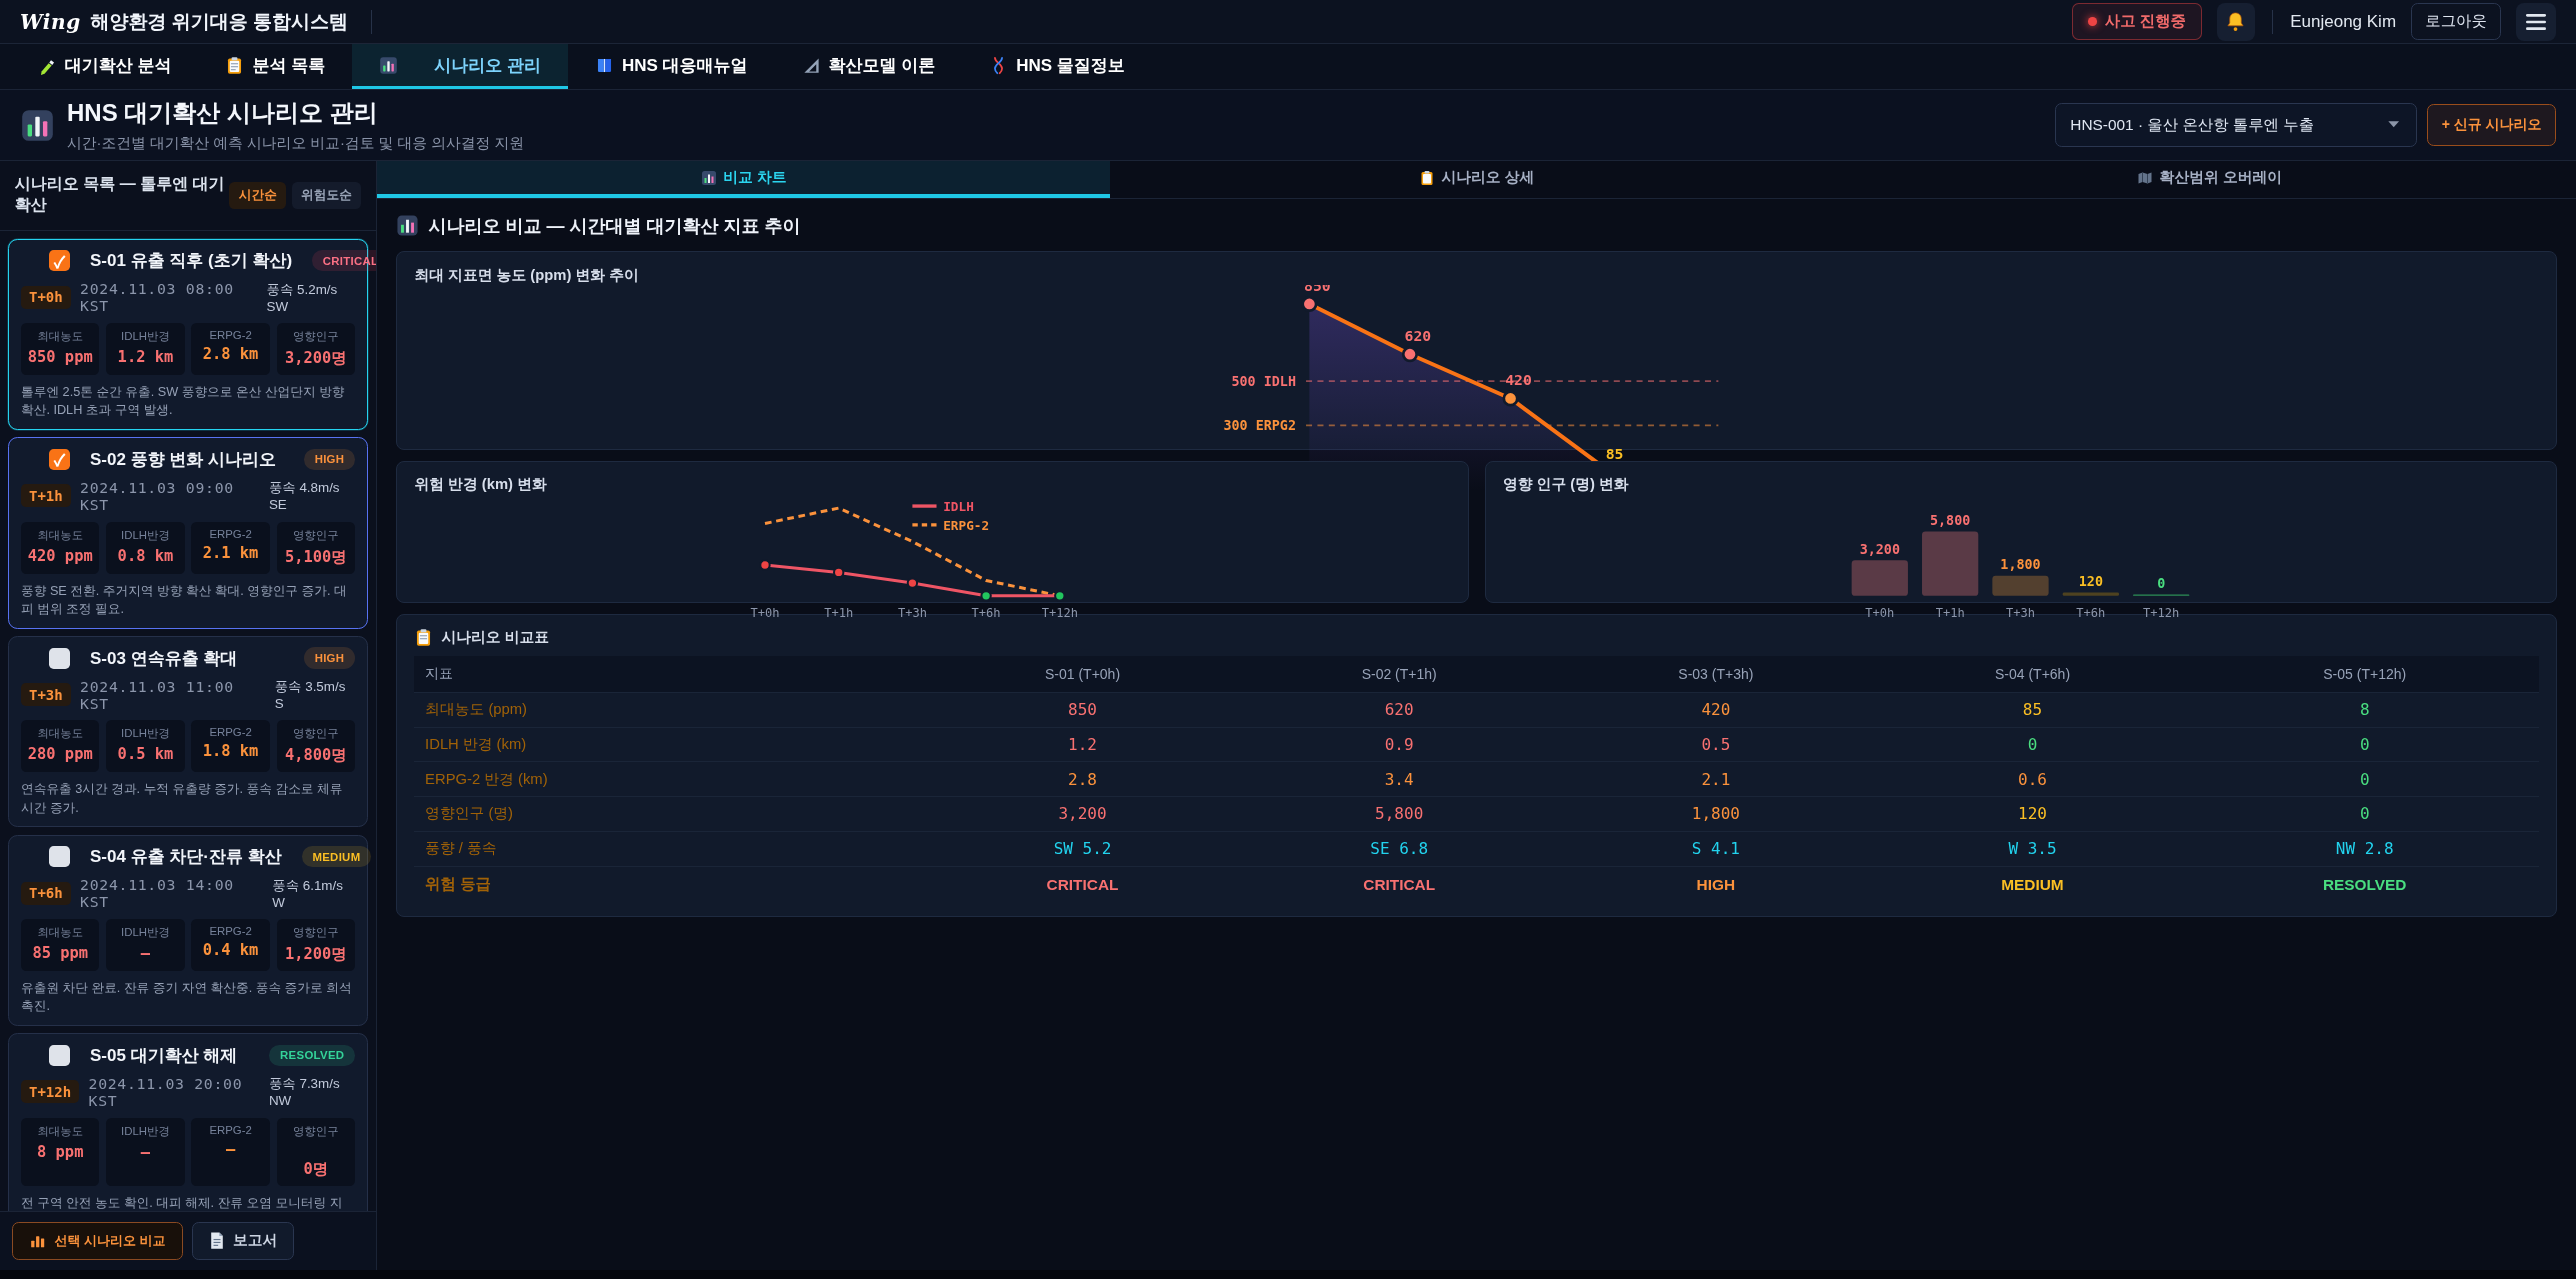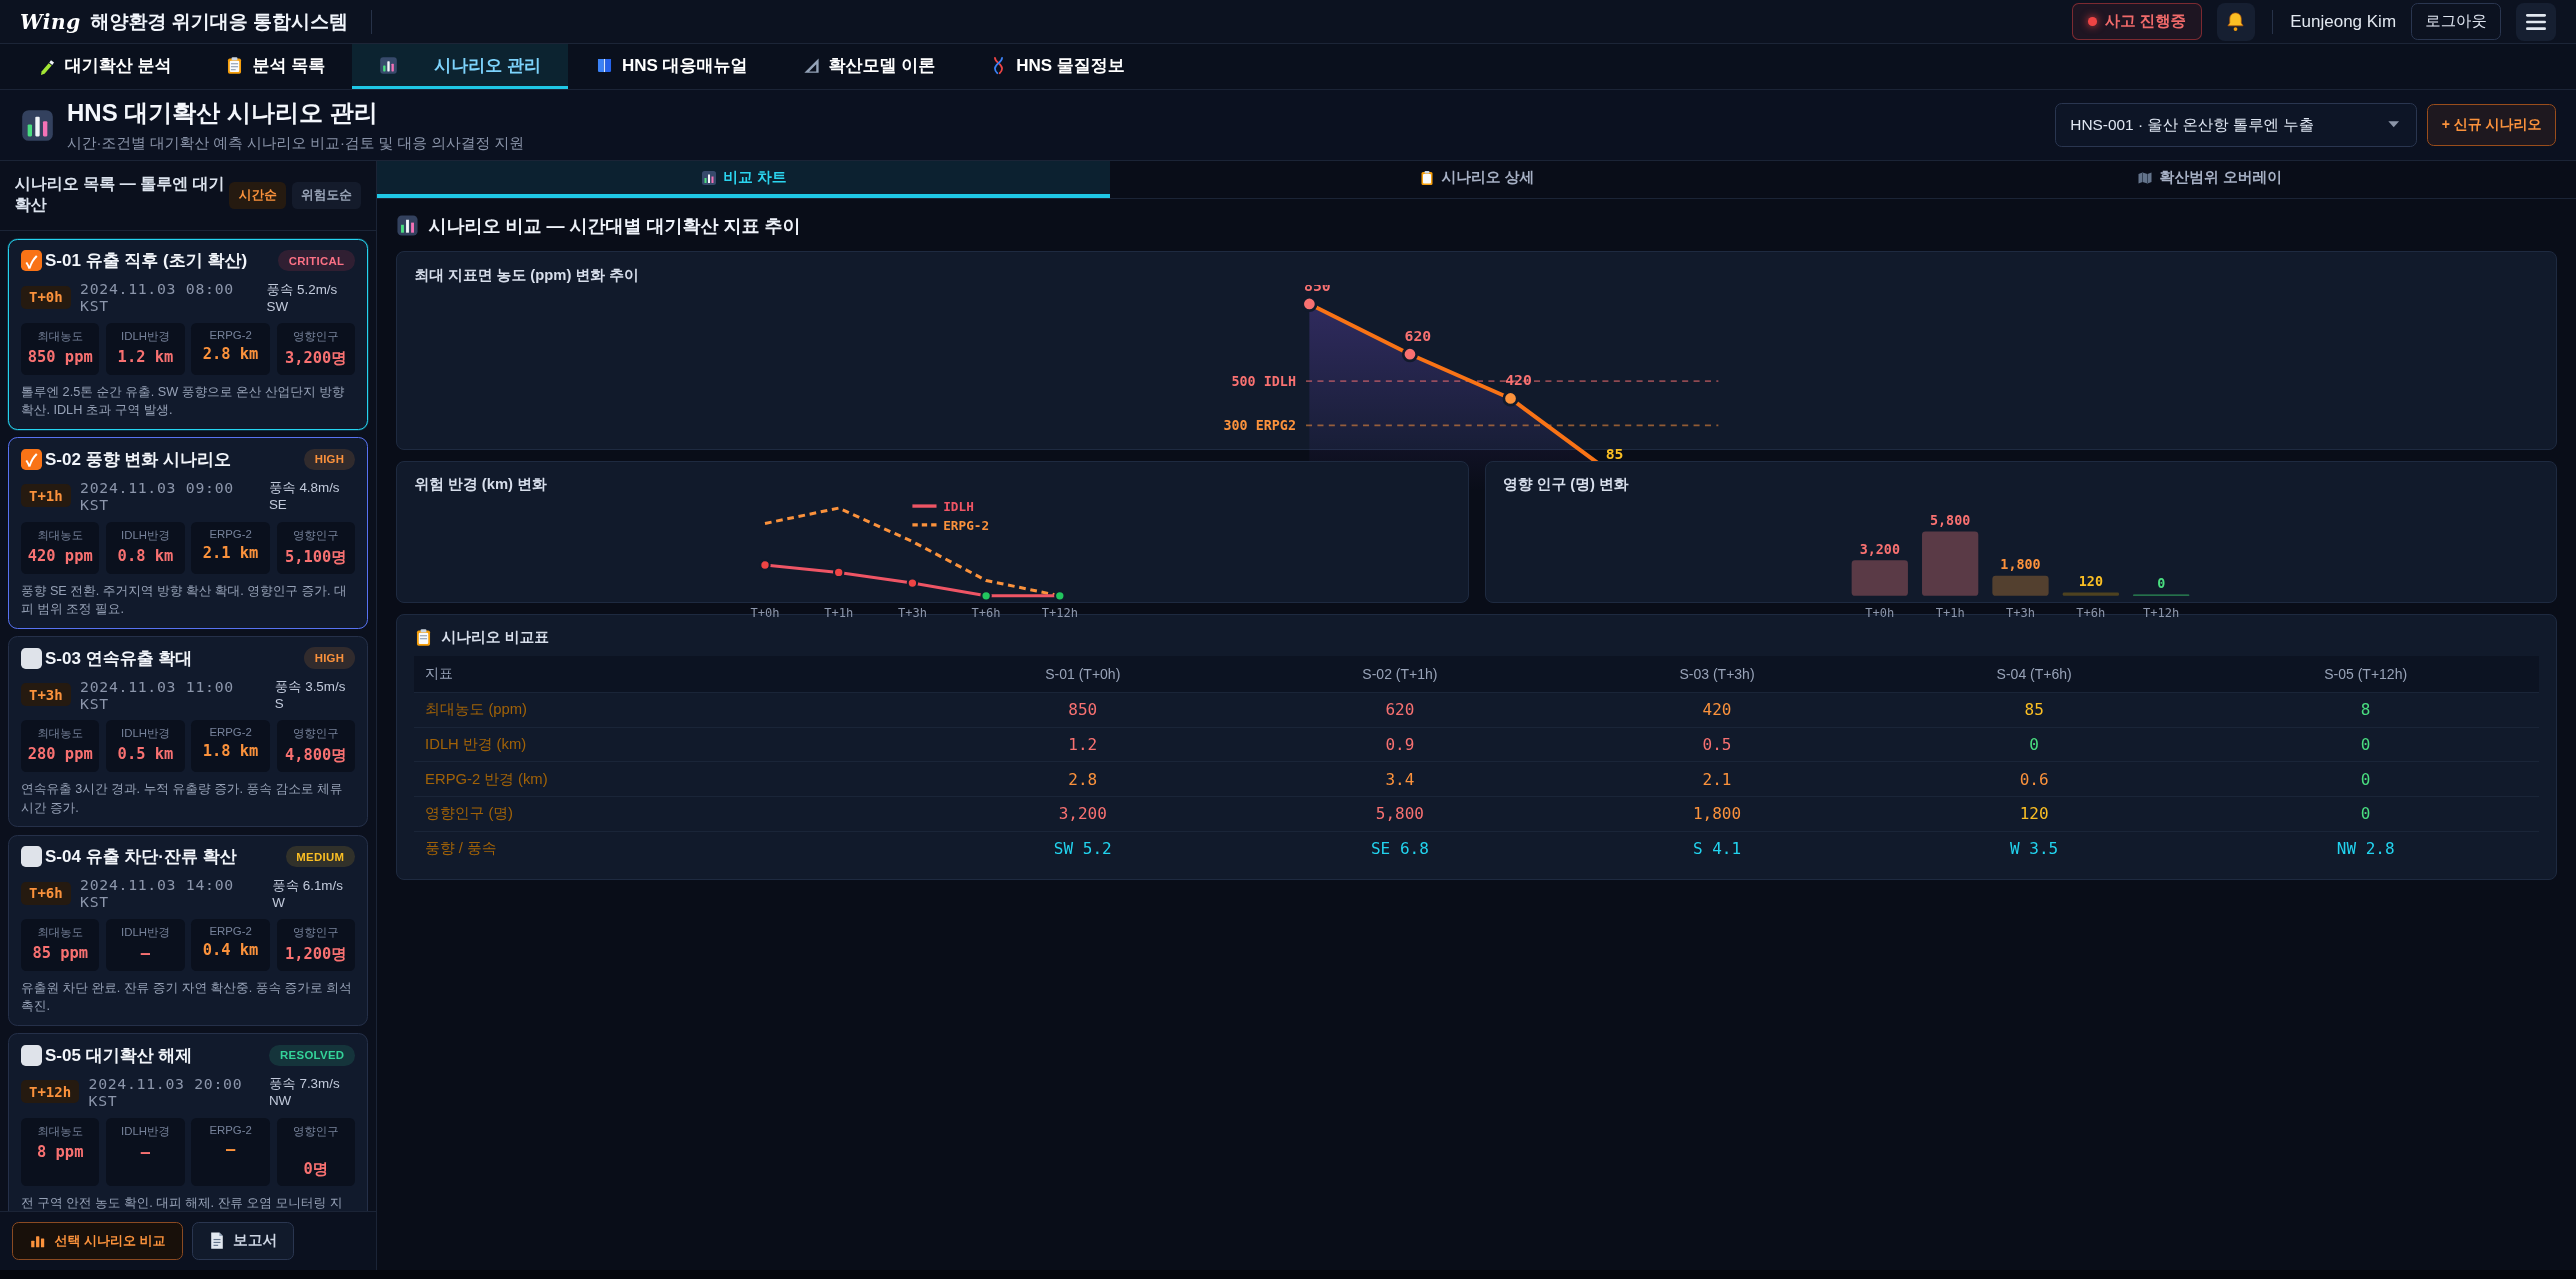--- a/index.html
+++ b/index.html
@@ -63,21 +63,21 @@
   .sb-head { display:flex; align-items:center; padding:13.4px 14.8px; border-bottom:0.7px solid #1b2436; }
   .sb-title { font-size:16px; font-weight:bold; color:#dce3ee; flex:1; }
   .chip { font-size:12.7px; font-weight:bold; border-radius:5.4px; padding:4.7px 9.4px; cursor:pointer; }
   .chip.on { background:#251a10; color:#fb923c; }
   .chip.off { background:#141b2b; color:#9aa5b8; margin-left:5.4px; }
   .sb-list { flex:1; padding:8px; display:flex; flex-direction:column; gap:7.4px; overflow:hidden; }
 
   .card { background:#111a2c; border:1.3px solid #253049; border-radius:9.4px; padding:9.4px 12px; cursor:pointer; }
   .card.sel-cyan { border-color:#25d4f0; box-shadow:0 0 0 0.7px rgba(34,211,238,.25); }
   .card.sel-blue { border-color:#5872f2; }
-  .card-top { display:flex; align-items:center; gap:3px; }
+  .card-top { display:flex; align-items:center; gap:20px;margin-left:28px; }
   .cbx { width:21px; height:21px; border-radius:4.7px; background:#dfe3ea; flex:0 0 auto; cursor:pointer; }
   .cbx.checked { background:#f97316; position:relative; }
   .cbx.checked::after { content:"✓"; position:absolute; inset:0; display:flex; align-items:center;
     justify-content:center; color:#fff; font-size:16px; font-weight:bold; }
   .card-title { font-size:17px; font-weight:bold; color:#f2f5fa; flex:1; white-space:nowrap; }
   .badge { font-size:11.4px; font-weight:bold; letter-spacing:0.3px; padding:4.7px 10.7px; border-radius:670px; }
   .badge.critical { background:rgba(244,63,94,.14); }
   .badge.high     { background:rgba(251,146,60,.14); }
   .badge.medium   { background:rgba(251,191,36,.14); }
   .badge.resolved { background:rgba(52,211,153,.14); }
@@ -616,20 +616,28 @@
               <td fill="#4ade80" style="color: rgb(74, 222, 128);">0</td>
             </tr>
             <tr>
               <td class="first">풍향 / 풍속</td>
               <td fill="#22d3ee" style="color: rgb(34, 211, 238);">SW 5.2</td>
               <td fill="#22d3ee" style="color: rgb(34, 211, 238);">SE 6.8</td>
               <td fill="#22d3ee" style="color: rgb(34, 211, 238);">S 4.1</td>
               <td fill="#22d3ee" style="color: rgb(34, 211, 238);">W 3.5</td>
               <td fill="#22d3ee" style="color: rgb(34, 211, 238);">NW 2.8</td>
             </tr>
+            <tr class="grade">
+              <td class="first">위험 등급</td>
+              <td fill="#f87171" style="color: rgb(248, 113, 113);">CRITICAL</td>
+              <td fill="#f87171" style="color: rgb(248, 113, 113);">CRITICAL</td>
+              <td fill="#fb923c" style="color: rgb(251, 146, 60);">HIGH</td>
+              <td fill="#fbbf24" style="color: rgb(251, 191, 36);">MEDIUM</td>
+              <td fill="#4ade80" style="color: rgb(74, 222, 128);">RESOLVED</td>
+            </tr>
           </tbody>
         </table>
       </div>
     </div>
   </div>
 </div>
 
 <div class="bottom-strip"></div>
 
 

